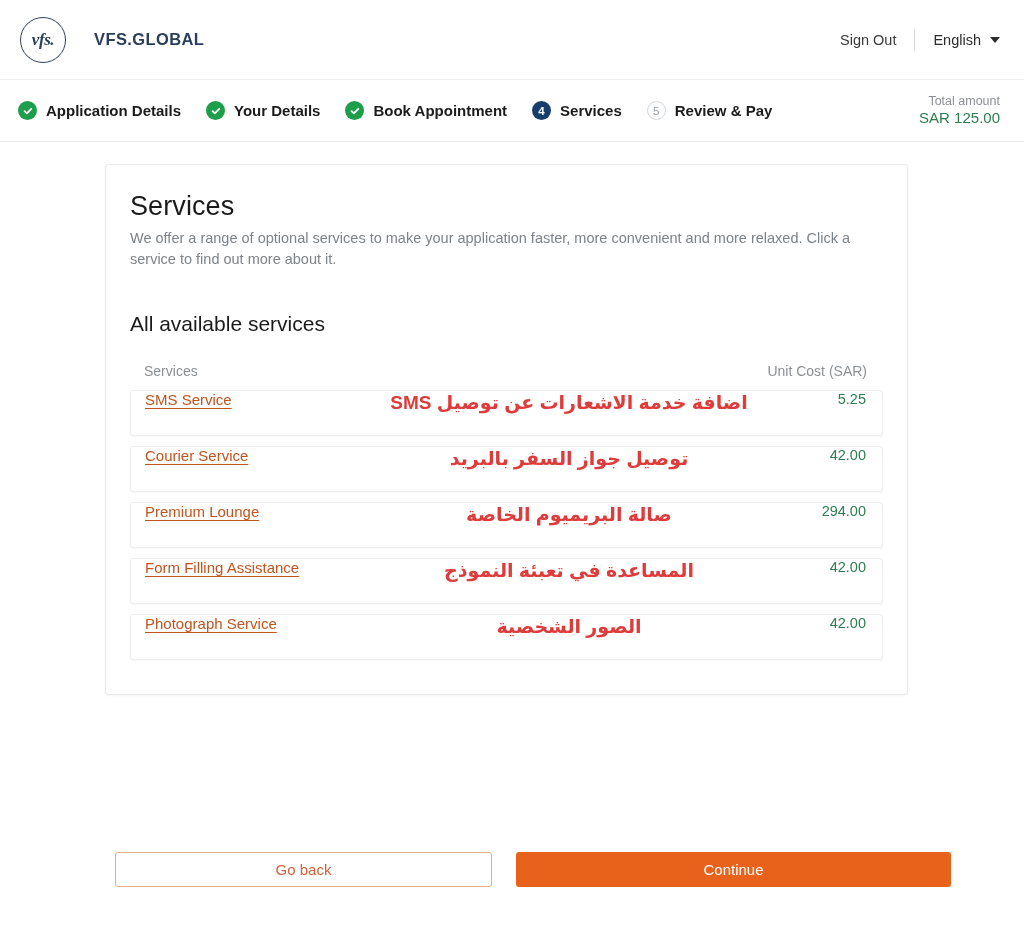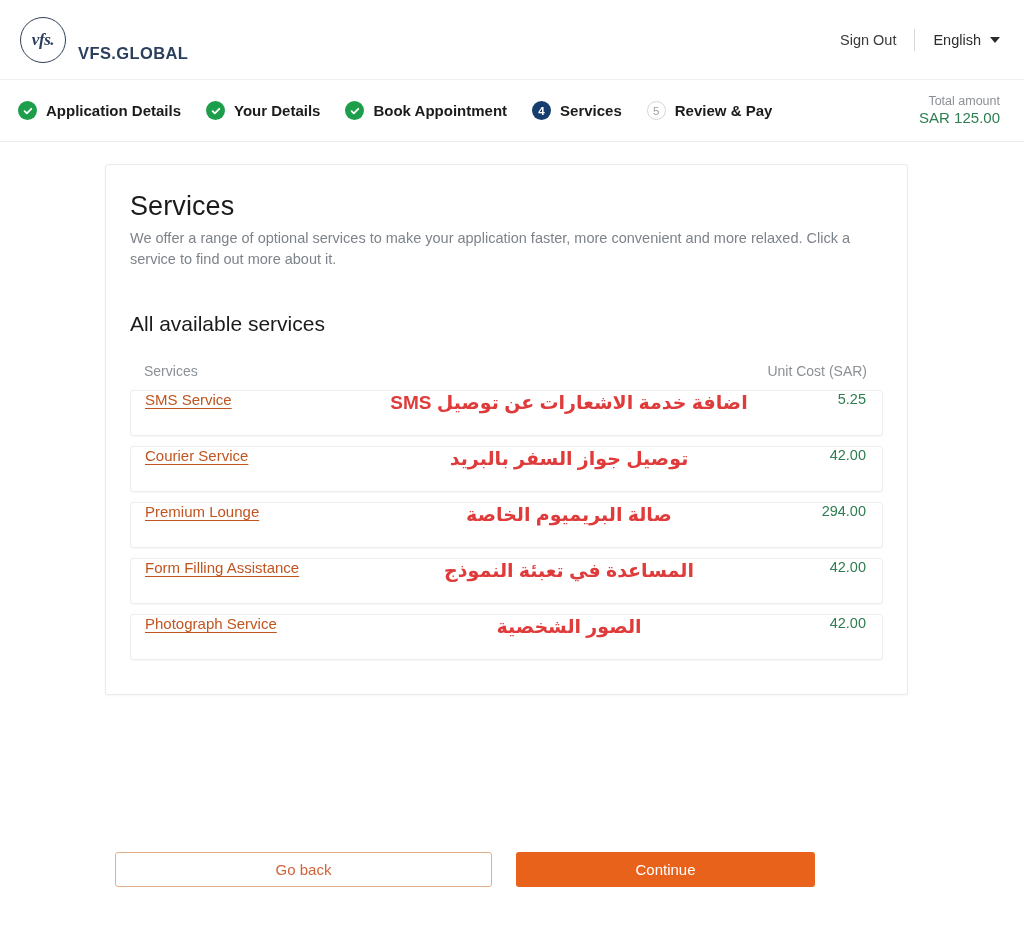--- a/index.html
+++ b/index.html
@@ -23,22 +23,22 @@
     height: 80px;
     display: flex;
     align-items: center;
     justify-content: space-between;
     padding: 0 24px 0 20px;
     background: #ffffff;
     border-bottom: 1px solid #eef0f2;
   }
   .brand {
     display: flex;
-    align-items: flex-end;
-    gap: 12px;
+    align-items: center;
+    gap: 28px;
   }
   .brand-mark {
     width: 46px;
     height: 46px;
     border-radius: 50%;
     border: 1.4px solid #2e4057;
     display: flex;
     align-items: center;
     justify-content: center;
     color: #2b3f5c;
@@ -240,21 +240,21 @@
     text-align: right;
     font-size: 14.5px;
     color: #2d7d4f;
   }
 
   
   .actions {
     position: absolute;
     left: 115px;
     top: 710px;
-    width: 700px;
+    width: 836px;
     display: flex;
     gap: 24px;
   }
   .btn {
     height: 35px;
     border-radius: 3px;
     font-size: 15px;
     display: flex;
     align-items: center;
     justify-content: center;

